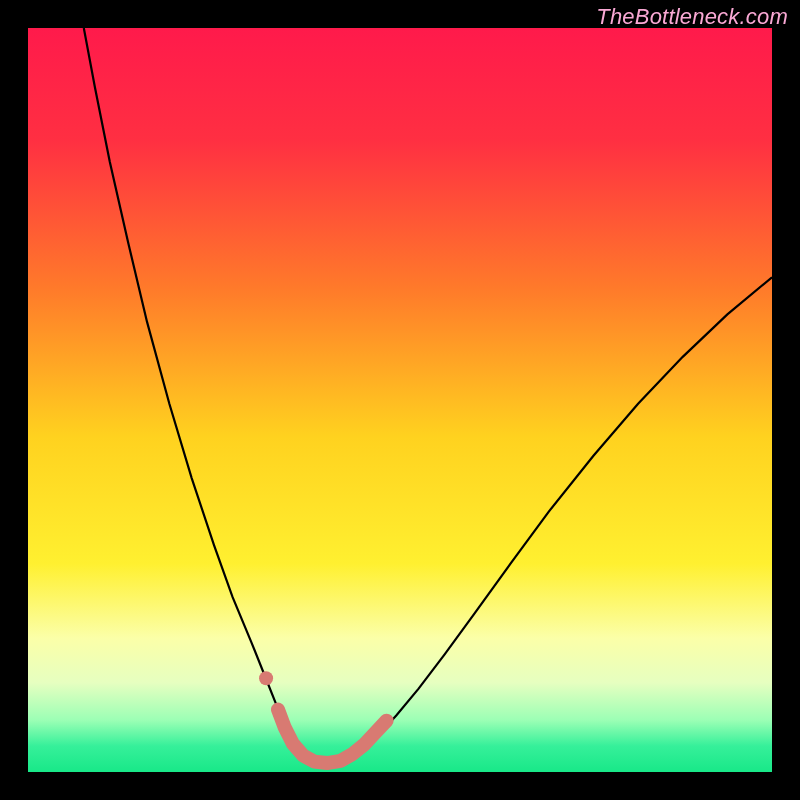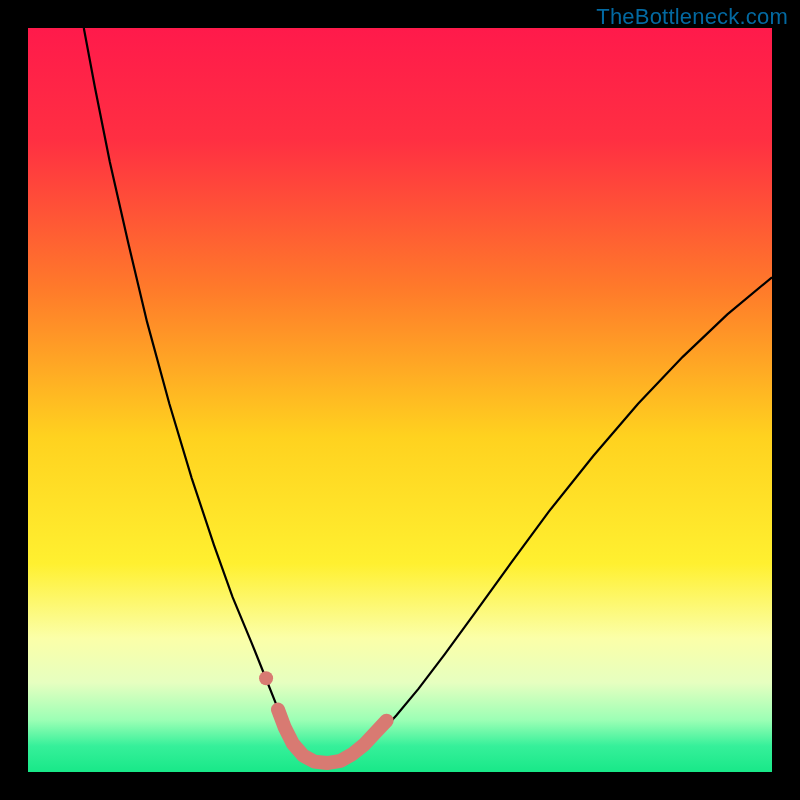--- a/index.html
+++ b/index.html
@@ -23,25 +23,26 @@
     position: absolute;
     left: 0;
     top: 0;
     width: 744px;
     height: 744px;
   }
   .watermark {
     position: absolute;
     top: 4px;
     right: 12px;
-    color: #0369a1;
+    color: #f9a8d4;
     font-size: 22px;
     font-weight: 500;
     font-family: Arial, sans-serif;
     letter-spacing: 0.2px;
+    font-style: italic;
   }
   svg {
     display: block;
   }
 </style>
 </head>
 <body>
 
 <div class="watermark">TheBottleneck.com</div>
 

